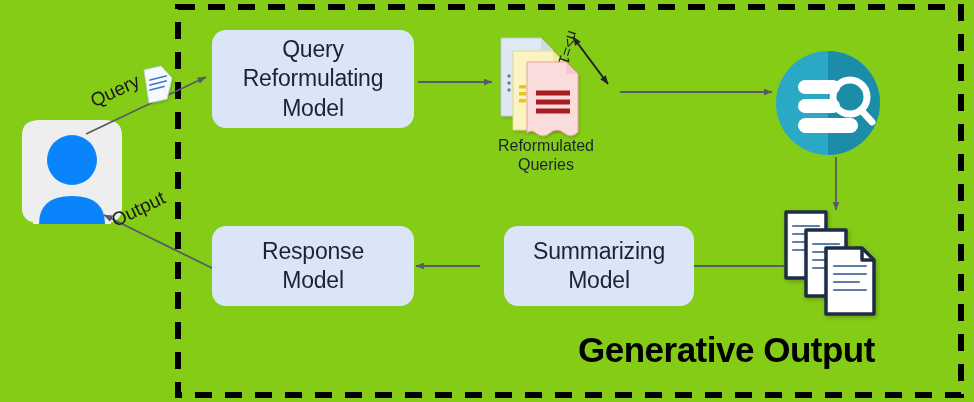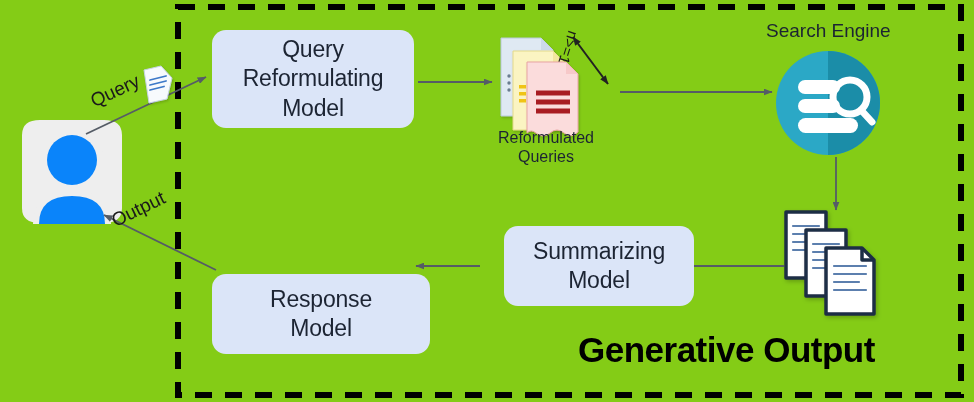--- a/index.html
+++ b/index.html
@@ -184,29 +184,28 @@
     <span>Query
 Reformulating
 Model</span>
   </div>
 
   <div class="box" style="left:504px; top:226px; width:190px; height:80px;">
     <span>Summarizing
 Model</span>
   </div>
 
-  <div class="box" style="left:212px; top:226px; width:218px; height:80px;margin-top:48px;">
+  <div class="box" style="left:212px; top:226px; width:202px; height:80px;">
     <span>Response
 Model</span>
   </div>
 
-  <div class="plain-label" style="left:486px; top:128px; width:120px;">Reformulated
+  <div class="plain-label" style="left:486px; top:136px; width:120px;">Reformulated
 Queries</div>
 
-  <div class="se-title" style="left:766px; top:20px;">Search Engine</div>
 
   <div class="flow-label" style="left:87px; top:92px; transform: rotate(-25deg); transform-origin: left top;">Query</div>
 
   <div class="flow-label" style="left:108px; top:212px; transform: rotate(-26deg); transform-origin: left top;">Output</div>
 
   <div class="n-label" style="left:582px; top:34px; transform: rotate(108deg); transform-origin: left top;">n&gt;=1</div>
 
   <div class="engine-title" style="left:578px; top:330px;">Generative Output</div>
 
 </div>

